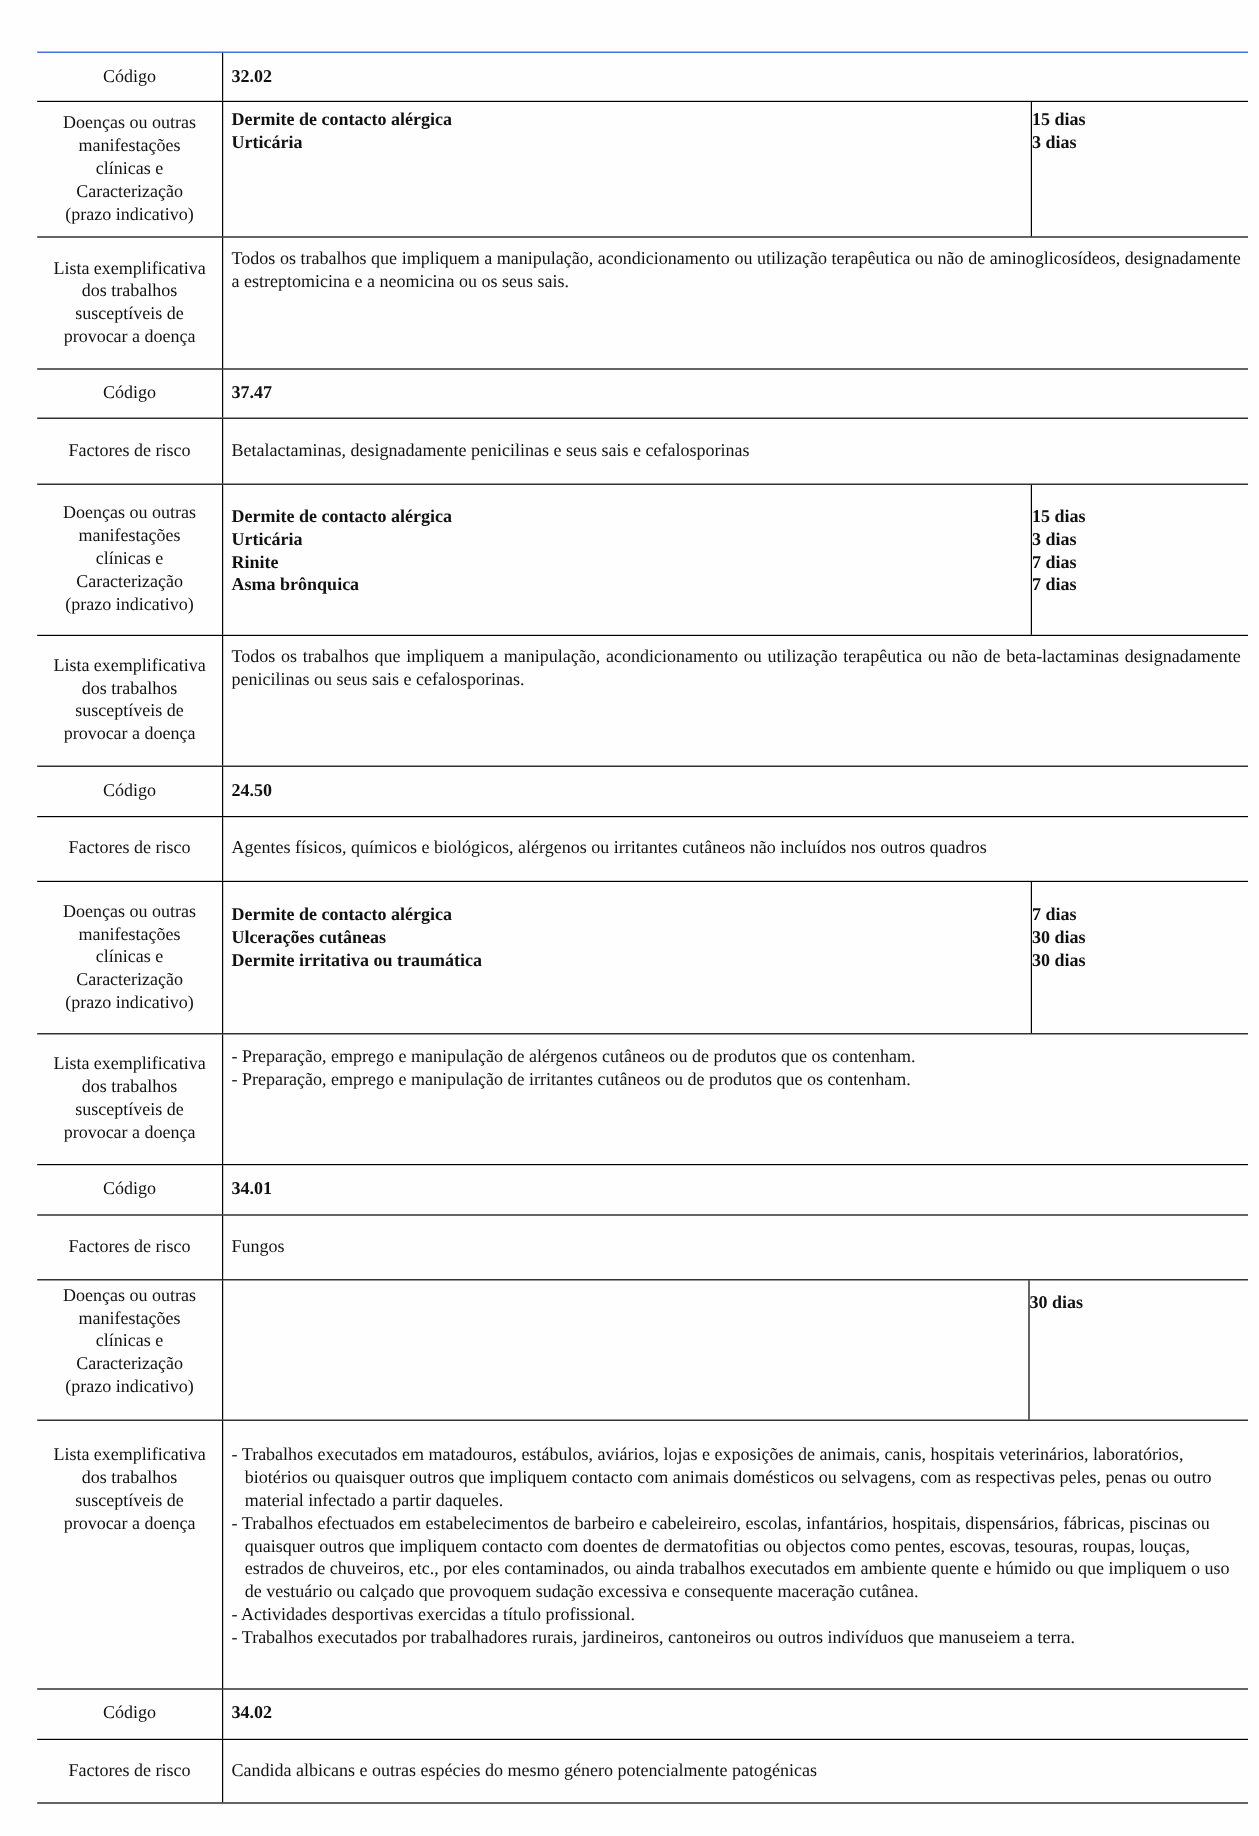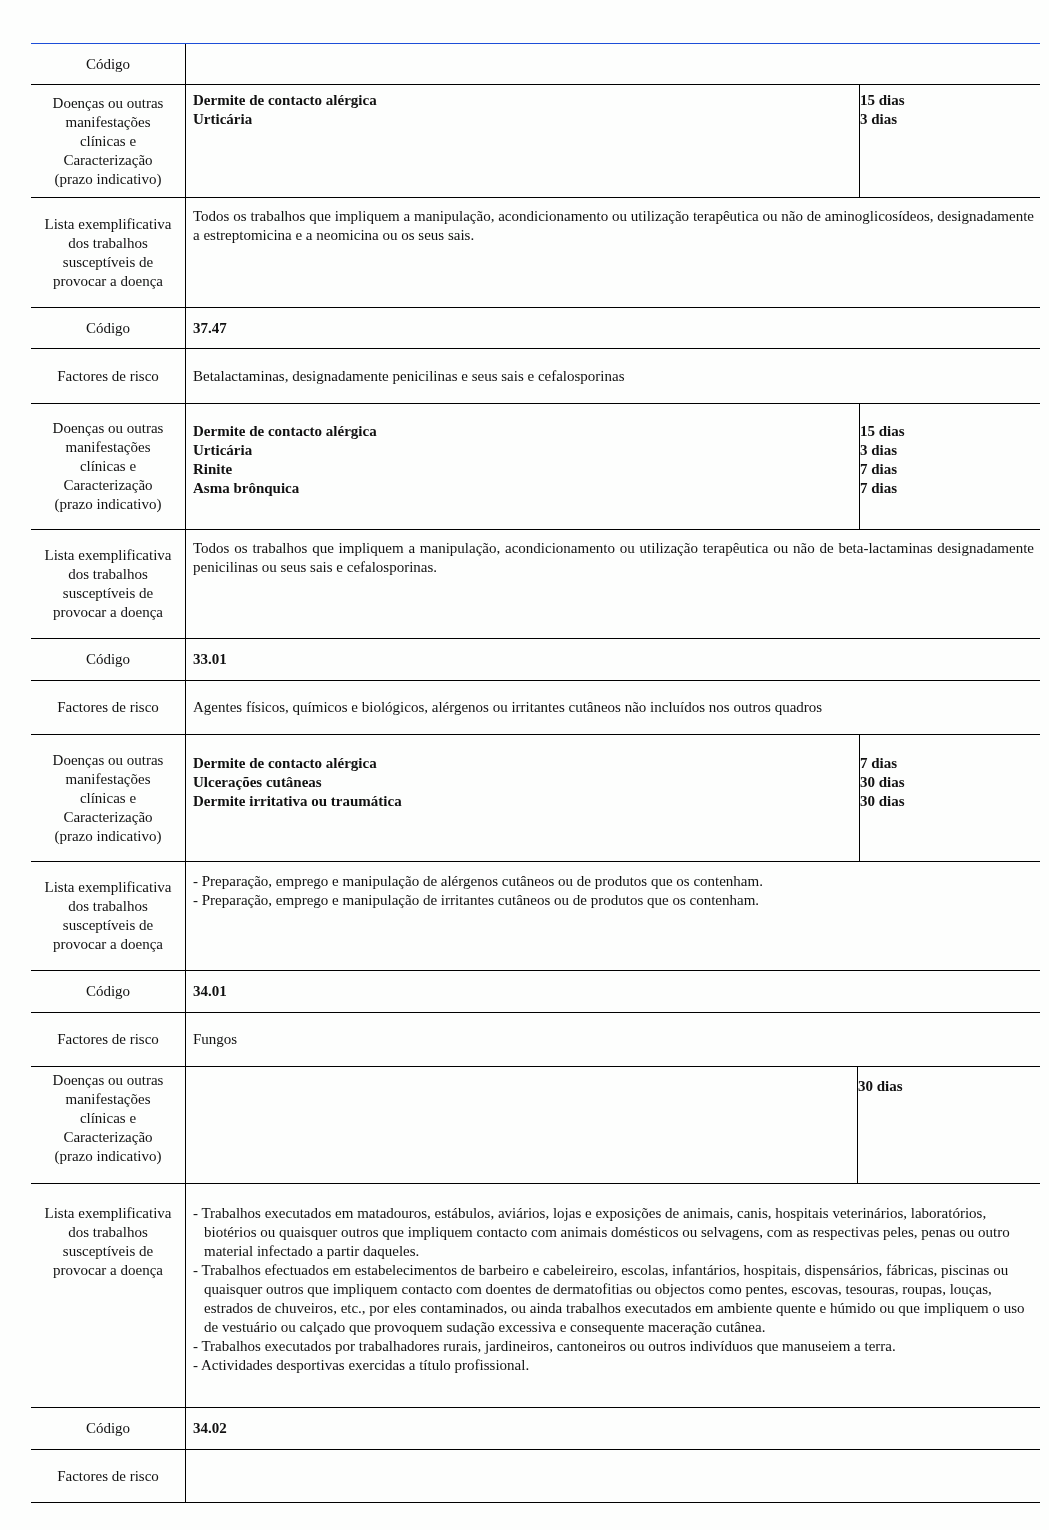--- a/index.html
+++ b/index.html
@@ -23,20 +23,21 @@
   .lab-top { align-items: flex-start; padding-top: 9px; }
   .dis-line, .day-line { display: block; }
 </style>
 </head>
 <body>
 
 <div class="tbl">
 
   <div class="row" style="height:41px">
     <div class="lab">Código</div>
+    <div class="val code">32.02</div>
   </div>
   <div class="row" style="height:113px">
     <div class="lab">Doenças ou outras
 manifestações
 clínicas e
 Caracterização
 (prazo indicativo)</div>
     <div class="diseases">
       <div class="dis-list">
         <span class="dis-line">Dermite de contacto alérgica</span>
@@ -92,21 +93,21 @@
 dos trabalhos
 susceptíveis de
 provocar a doença</div>
     <div class="val">
       <span class="jus">Todos os trabalhos que impliquem a manipulação, acondicionamento ou utilização terapêutica ou não de beta-lactaminas designadamente penicilinas ou seus sais e cefalosporinas.</span>
     </div>
   </div>
 
   <div class="row" style="height:42px">
     <div class="lab">Código</div>
-    <div class="val code">33.01</div>
+    <div class="val code">24.50</div>
   </div>
   <div class="row" style="height:54px">
     <div class="lab">Factores de risco</div>
     <div class="val">Agentes físicos, químicos e biológicos, alérgenos ou irritantes cutâneos não incluídos nos outros quadros</div>
   </div>
   <div class="row" style="height:127px">
     <div class="lab">Doenças ou outras
 manifestações
 clínicas e
 Caracterização
@@ -159,27 +160,28 @@
   </div>
   <div class="row" style="height:224px">
     <div class="lab lab-top" style="padding-top:20px">Lista exemplificativa
 dos trabalhos
 susceptíveis de
 provocar a doença</div>
     <div class="val">
       <div class="bullets" style="padding-top:20px">
         <div class="bullet">- Trabalhos executados em matadouros, estábulos, aviários, lojas e exposições de animais, canis, hospitais veterinários, laboratórios, biotérios ou quaisquer outros que impliquem contacto com animais domésticos ou selvagens, com as respectivas peles, penas ou outro material infectado a partir daqueles.</div>
         <div class="bullet">- Trabalhos efectuados em estabelecimentos de barbeiro e cabeleireiro, escolas, infantários, hospitais, dispensários, fábricas, piscinas ou quaisquer outros que impliquem contacto com doentes de dermatofitias ou objectos como pentes, escovas, tesouras, roupas, louças, estrados de chuveiros, etc., por eles contaminados, ou ainda trabalhos executados em ambiente quente e húmido ou que impliquem o uso de vestuário ou calçado que provoquem sudação excessiva e consequente maceração cutânea.</div>
+        <div class="bullet">- Actividades desportivas exercidas a título profissional.</div>
         <div class="bullet">- Trabalhos executados por trabalhadores rurais, jardineiros, cantoneiros ou outros indivíduos que manuseiem a terra.</div>
-        <div class="bullet">- Actividades desportivas exercidas a título profissional.</div>
       </div>
     </div>
   </div>
 
   <div class="row" style="height:42px">
     <div class="lab">Código</div>
     <div class="val code">34.02</div>
   </div>
   <div class="row" style="height:53px">
     <div class="lab">Factores de risco</div>
+    <div class="val">Candida albicans e outras espécies do mesmo género potencialmente patogénicas</div>
   </div>
 
 </div>
 
 </body></html>

